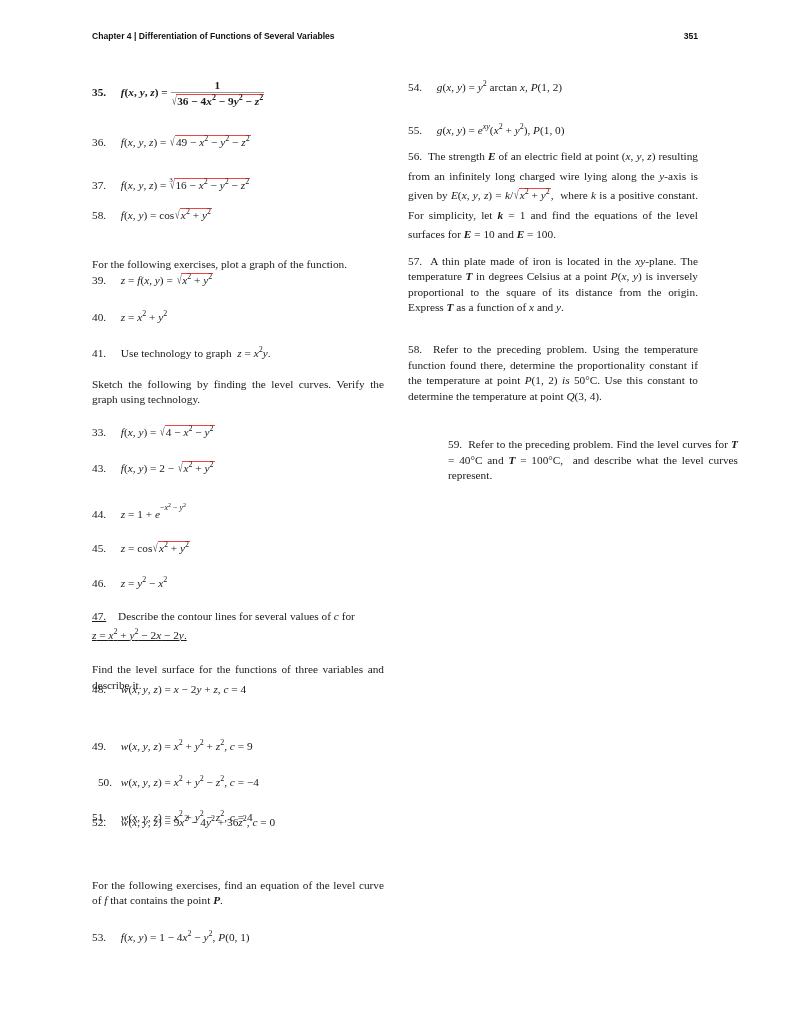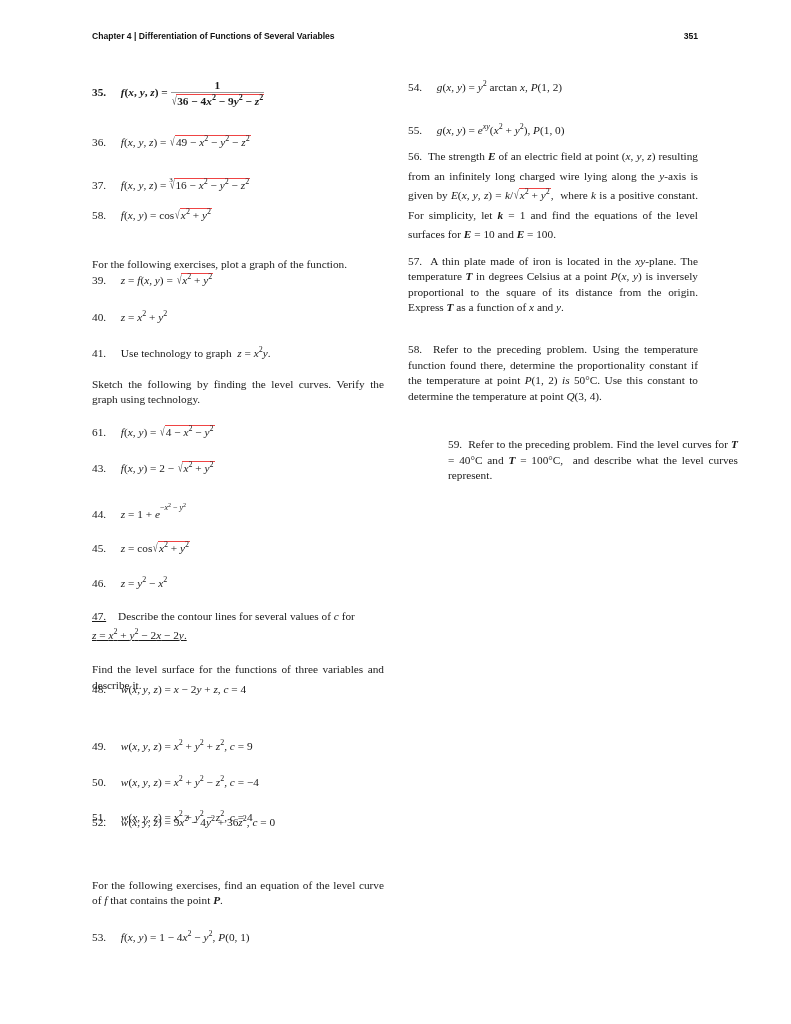--- a/index.html
+++ b/index.html
@@ -90,21 +90,21 @@
 
   <div class="item" style="top:346px;">
     <span class="num">41.</span>
     <span>Use technology to graph</span>&nbsp;
     <span class="m">z</span> = <span class="m">x</span><sup>2</sup><span class="m">y</span>.
   </div>
 
   <div class="para" style="top:377px; width:292px;">Sketch the following by finding the level curves. Verify the graph using technology.</div>
 
   <div class="item" style="top:425px;">
-    <span class="num">61.</span>
+    <span class="num">33.</span>
     <span class="m">f</span>(<span class="m">x</span>, <span class="m">y</span>) = <span class="rsign">√</span><span class="rad">4 − <span class="m">x</span><sup>2</sup> − <span class="m">y</span><sup>2</sup></span>
   </div>
 
   <div class="item" style="top:461px;">
     <span class="num">43.</span>
     <span class="m">f</span>(<span class="m">x</span>, <span class="m">y</span>) = 2 − <span class="rsign">√</span><span class="rad"><span class="m">x</span><sup>2</sup> + <span class="m">y</span><sup>2</sup></span>
   </div>
 
   <div class="item" style="top:505px;">
     <span class="num">44.</span>
@@ -131,21 +131,21 @@
   <div class="item" style="top:682px;">
     <span class="num">48.</span>
     <span class="m">w</span>(<span class="m">x</span>, <span class="m">y</span>, <span class="m">z</span>) = <span class="m">x</span> − 2<span class="m">y</span> + <span class="m">z</span>, <span class="m">c</span> = 4
   </div>
 
   <div class="item" style="top:739px;">
     <span class="num">49.</span>
     <span class="m">w</span>(<span class="m">x</span>, <span class="m">y</span>, <span class="m">z</span>) = <span class="m">x</span><sup>2</sup> + <span class="m">y</span><sup>2</sup> + <span class="m">z</span><sup>2</sup>, <span class="m">c</span> = 9
   </div>
 
-  <div class="item" style="top:775px;">
+  <div class="item" style="top:775px;text-align:center;">
     <span class="num">50.</span>
     <span class="m">w</span>(<span class="m">x</span>, <span class="m">y</span>, <span class="m">z</span>) = <span class="m">x</span><sup>2</sup> + <span class="m">y</span><sup>2</sup> − <span class="m">z</span><sup>2</sup>, <span class="m">c</span> = −4
   </div>
 
   <div class="item" style="top:810px;">
     <span class="num">51.</span>
     <span class="m">w</span>(<span class="m">x</span>, <span class="m">y</span>, <span class="m">z</span>) = <span class="m">x</span><sup>2</sup> + <span class="m">y</span><sup>2</sup> − <span class="m">z</span><sup>2</sup>, <span class="m">c</span> = 4
   </div>
 
   <div class="item" style="top:815px;">

